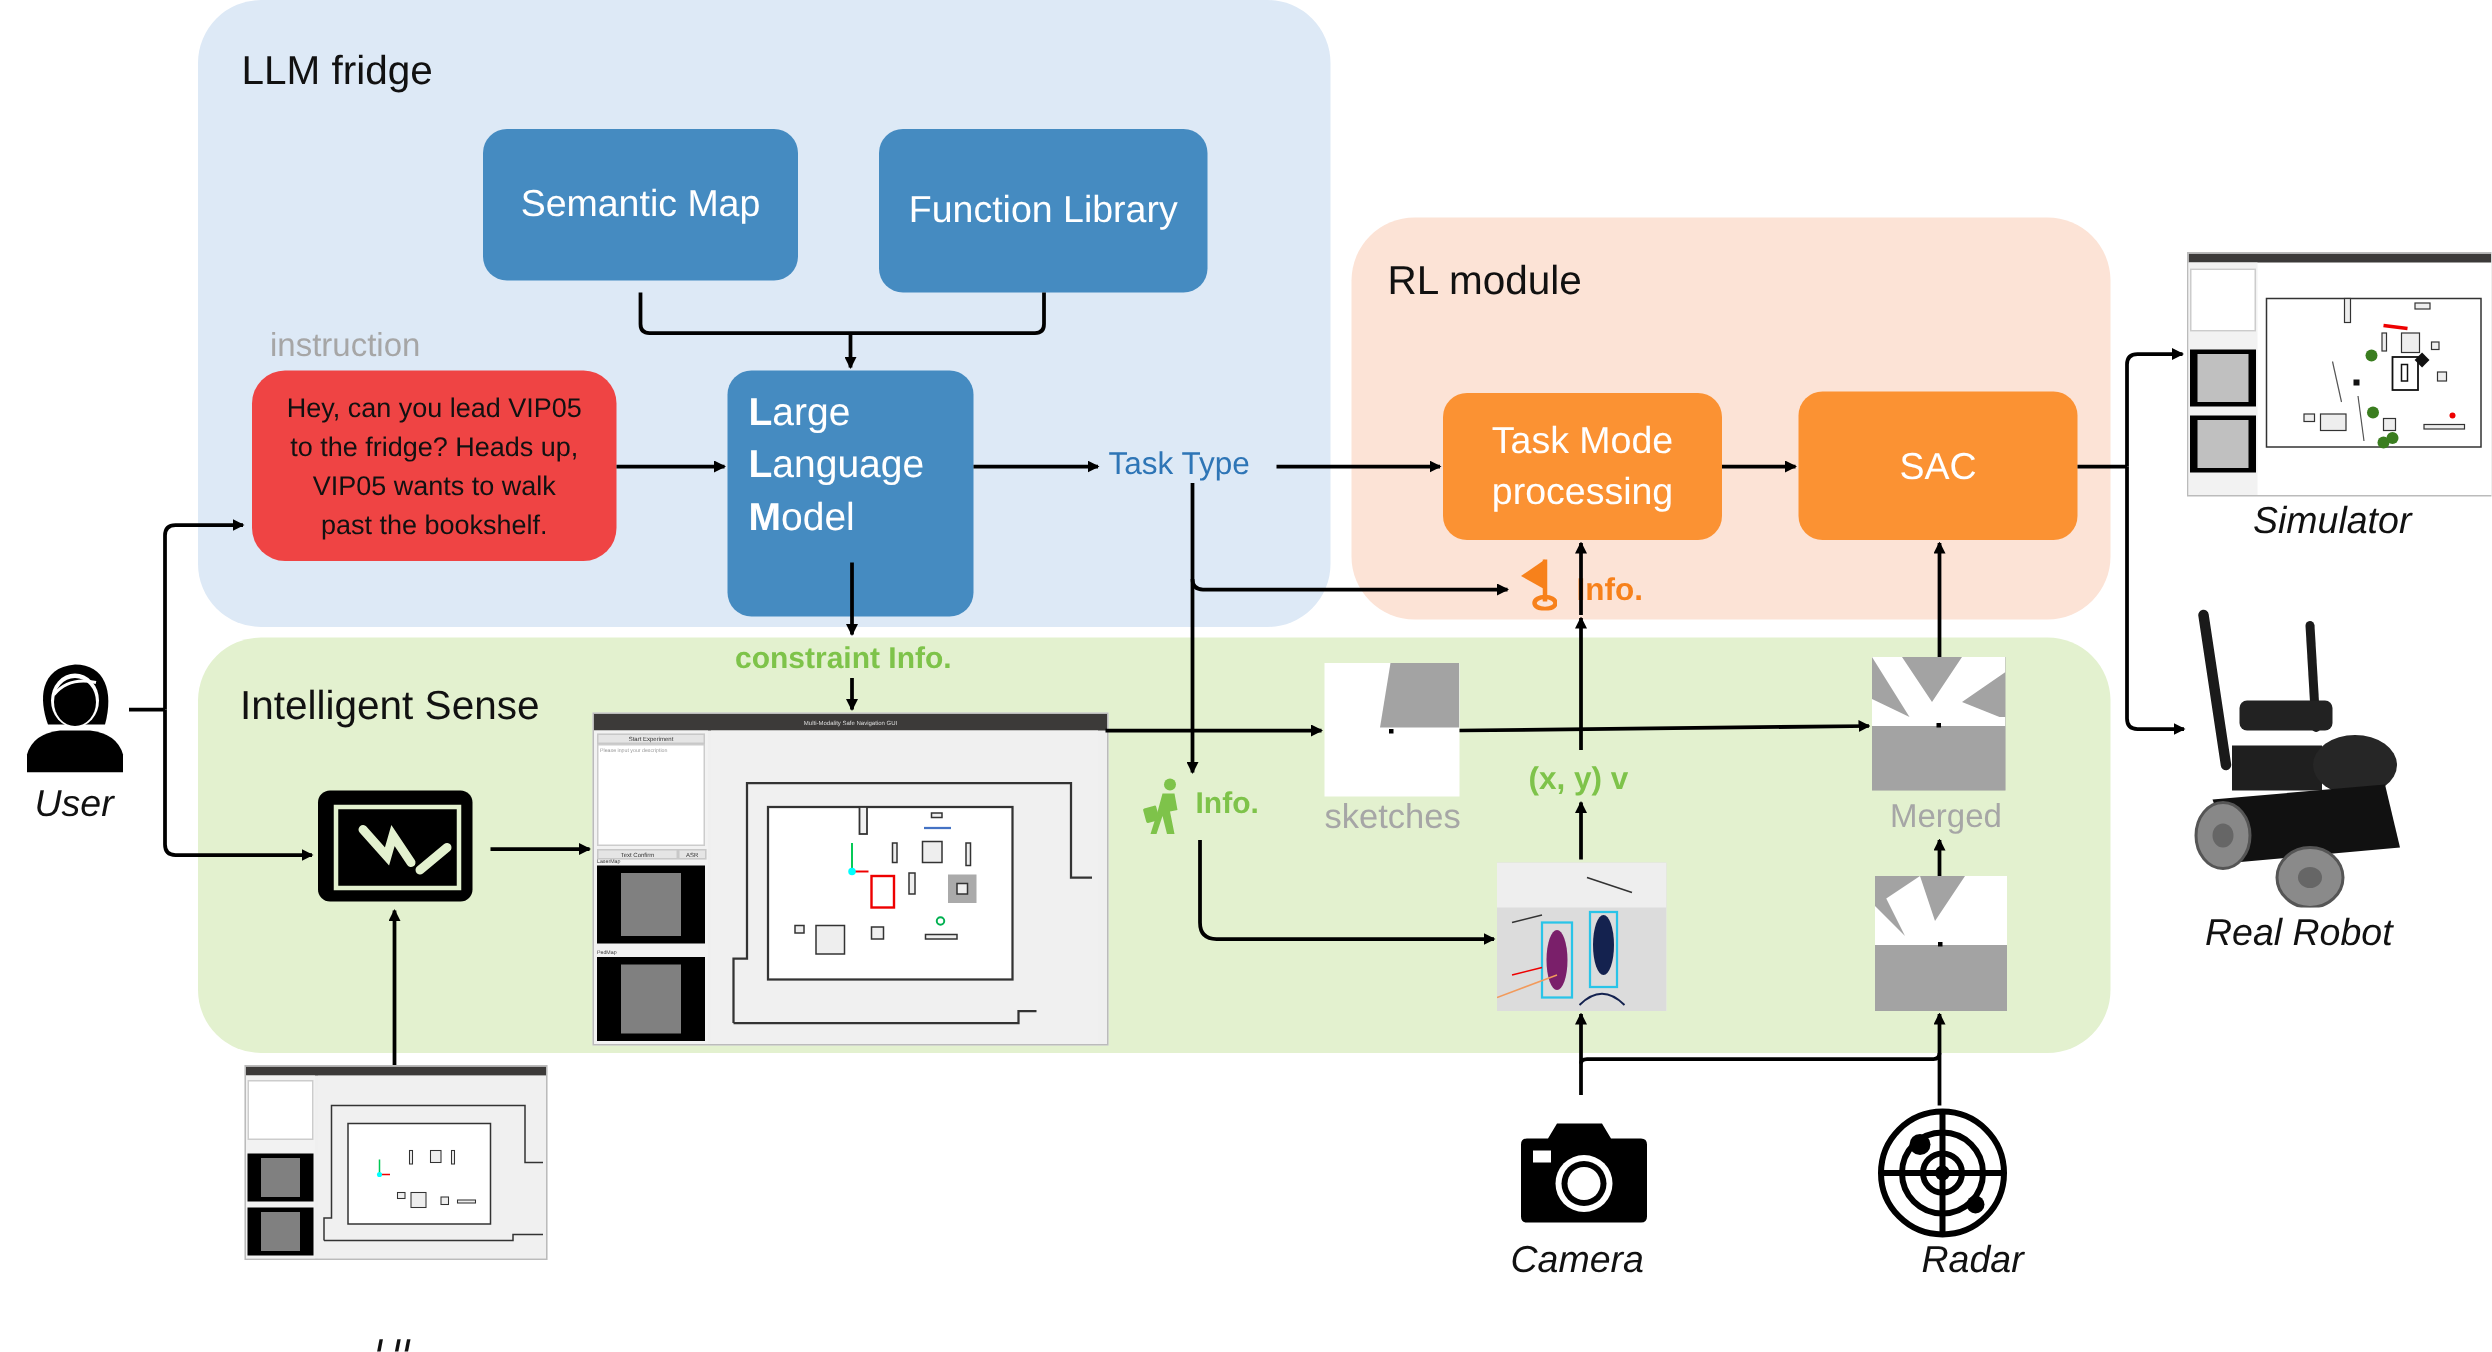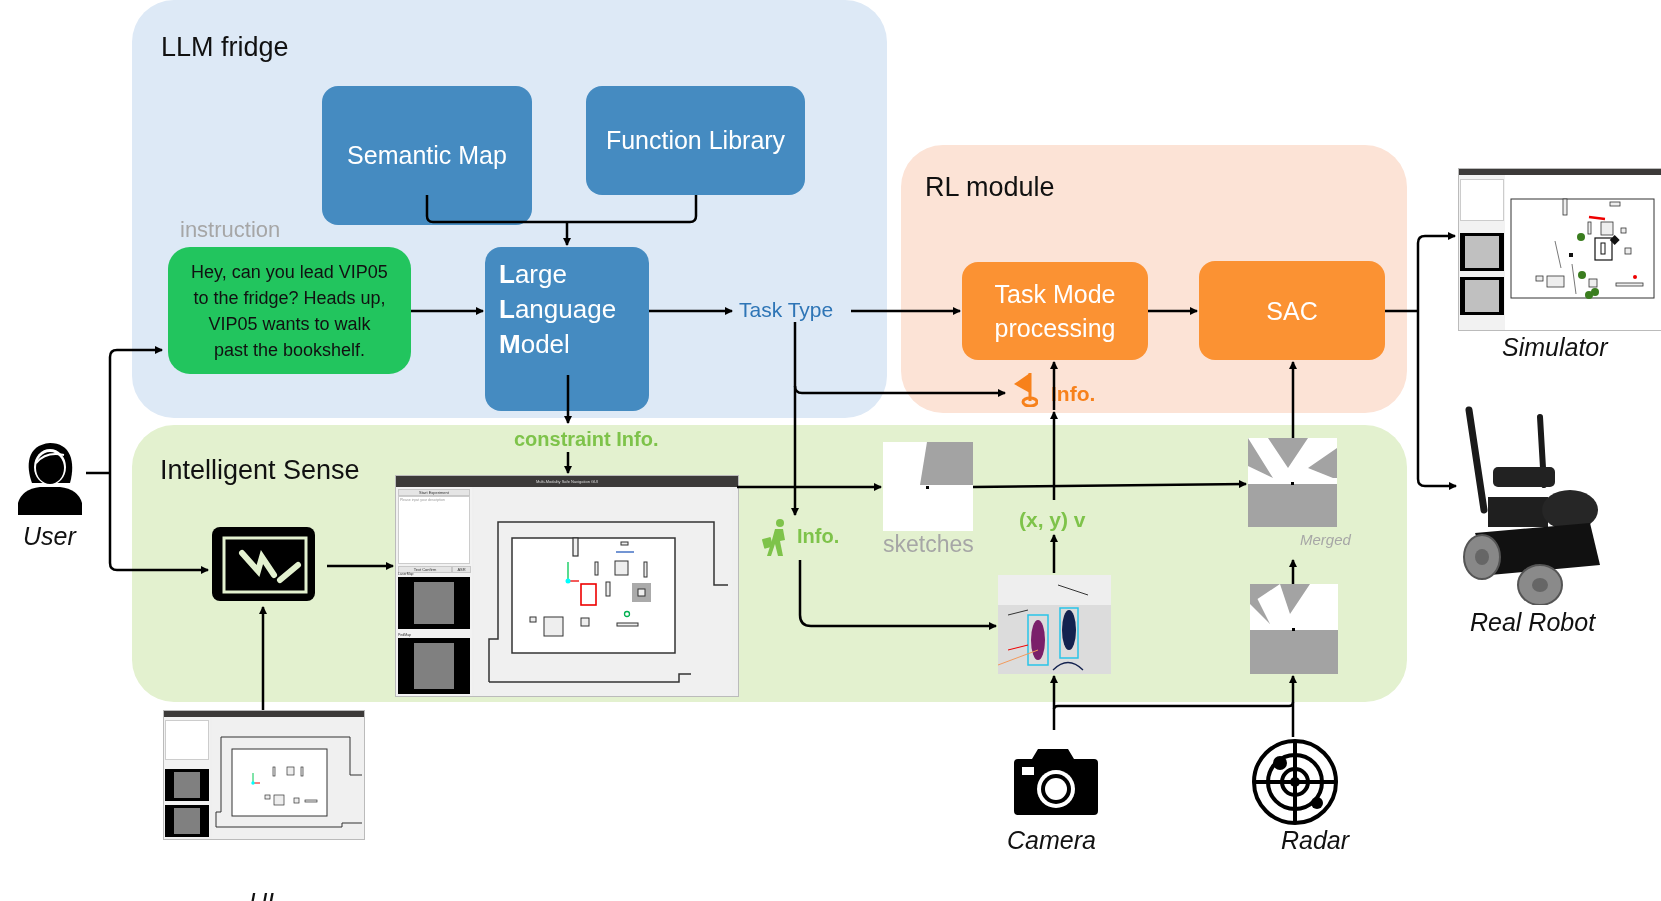--- a/index.html
+++ b/index.html
@@ -7,21 +7,21 @@
   .abs { position:absolute; }
   .panel { position:absolute; border-radius:42px; }
   .panel-llm { left:132px; top:0; width:755px; height:418px; background:#dde9f6; }
   .panel-rl { left:901px; top:145px; width:506px; height:268px; background:#fce3d6; }
   .panel-sense { left:132px; top:425px; width:1275px; height:277px; background:#e3f1cf; }
   .panel-title { position:absolute; font-size:27px; color:#111; font-family:"Liberation Sans", sans-serif; }
   .blue-box { position:absolute; background:#458bc1; border-radius:16px; color:#fff; font-family:"Liberation Sans", sans-serif; display:flex; align-items:center; justify-content:center; font-size:25px; }
   .orange-box { position:absolute; background:#fb9233; border-radius:16px; color:#fff; font-family:"Liberation Sans", sans-serif; display:flex; align-items:center; justify-content:center; text-align:center; font-size:25px; line-height:34px; }
   .llm-box { justify-content:flex-start; align-items:flex-start; flex-direction:column; padding:10px 14px; box-sizing:border-box; line-height:35px; font-size:26px; }
   .llm-box b { font-weight:bold; }
-  .bubble { position:absolute; left:168px; top:247px; width:243px; height:127px; background:#22c55e; border-radius:22px; font-family:"Liberation Sans", sans-serif; font-size:18px; line-height:26px; text-align:center; color:#111; display:flex; align-items:center; justify-content:center; }
+  .bubble { position:absolute; left:168px; top:247px; width:243px; height:127px; background:#ef4444; border-radius:22px; font-family:"Liberation Sans", sans-serif; font-size:18px; line-height:26px; text-align:center; color:#111; display:flex; align-items:center; justify-content:center; }
   .label-gray { position:absolute; color:#a6a6a6; font-family:"Liberation Sans", sans-serif; }
   .label-green { position:absolute; color:#7ec34a; font-weight:bold; font-family:"Liberation Sans", sans-serif; }
   .label-orange { position:absolute; color:#f7811b; font-weight:bold; font-family:"Liberation Sans", sans-serif; }
   .label-blue { position:absolute; color:#2e75b6; font-family:"Liberation Sans", sans-serif; }
   .caption { position:absolute; color:#111; font-family:"Liberation Sans", sans-serif; font-size:25px;font-style:italic; }
   svg.overlay { position:absolute; left:0; top:0; }
   
   .gui { position:absolute; background:#efefef; border:1px solid #bbb; overflow:hidden; }
   .gui-bar { background:#3c3a39; color:#ddd; font-size:4px; text-align:center; font-family:"Liberation Sans", sans-serif; }
   .gui-side { position:absolute; background:#f2f2f2; }
@@ -36,21 +36,21 @@
 <body>
 
 <div class="panel panel-llm"></div>
 <div class="panel panel-rl"></div>
 <div class="panel panel-sense"></div>
 
 <div class="panel-title" style="left:161px;top:32px;">LLM fridge</div>
 <div class="panel-title" style="left:925px;top:172px;">RL module</div>
 <div class="panel-title" style="left:160px;top:455px;">Intelligent Sense</div>
 
-<div class="blue-box" style="left:322px;top:86px;width:210px;height:139px;">
+<div class="blue-box" style="left:322px;top:86px;width:210px;height:101px;">
   <span>Semantic Map</span>
 </div>
 <div class="blue-box" style="left:586px;top:86px;width:219px;height:109px;">
   <span>Function Library</span>
 </div>
 <div class="blue-box llm-box" style="left:485px;top:247px;width:164px;height:164px;">
   <div><b>L</b><span>arge</span></div>
   <div><b>L</b><span>anguage</span></div>
   <div><b>M</b><span>odel</span></div>
 </div>
@@ -69,26 +69,26 @@
   <div>
     <div>Task Mode</div>
     <div>processing</div>
   </div>
 </div>
 <div class="orange-box" style="left:1199px;top:261px;width:186px;height:99px;">
   <span>SAC</span>
 </div>
 
 <div class="label-blue" style="left:739px;top:298px;font-size:21px;">Task Type</div>
-<div class="label-green" style="left:514px;top:428px;font-size:20px;">constraint Info.</div>
+<div class="label-green" style="left:490px;top:428px;font-size:20px;">constraint Info.</div>
 <div class="label-orange" style="left:1051px;top:382px;font-size:21px;">Info.</div>
 <div class="label-green" style="left:797px;top:525px;font-size:20px;">Info.</div>
 <div class="label-green" style="left:1019px;top:508px;font-size:21px;">(x, y) v</div>
 <div class="label-gray" style="left:883px;top:531px;font-size:23px;">sketches</div>
-<div class="label-gray" style="left:1300px;top:531px;font-size:15px;font-style:italic;">Merged</div>
+<div class="label-gray" style="left:1260px;top:531px;font-size:22px;">Merged</div>
 
 <div class="caption" style="left:23px;top:522px;">User</div>
 <div class="caption" style="left:249px;top:888px;text-align:right;">UI</div>
 <div class="caption" style="left:1502px;top:333px;">Simulator</div>
 <div class="caption" style="left:1470px;top:608px;">Real Robot</div>
 <div class="caption" style="left:1007px;top:826px;">Camera</div>
 <div class="caption" style="left:1253px;top:826px;margin-left:28px;">Radar</div>
 
 <div class="gui" style="left:395px;top:475px;width:342px;height:220px;">
   <div class="gui-bar" style="height:11px;line-height:11px;">Multi-Modality Safe Navigation GUI</div>

